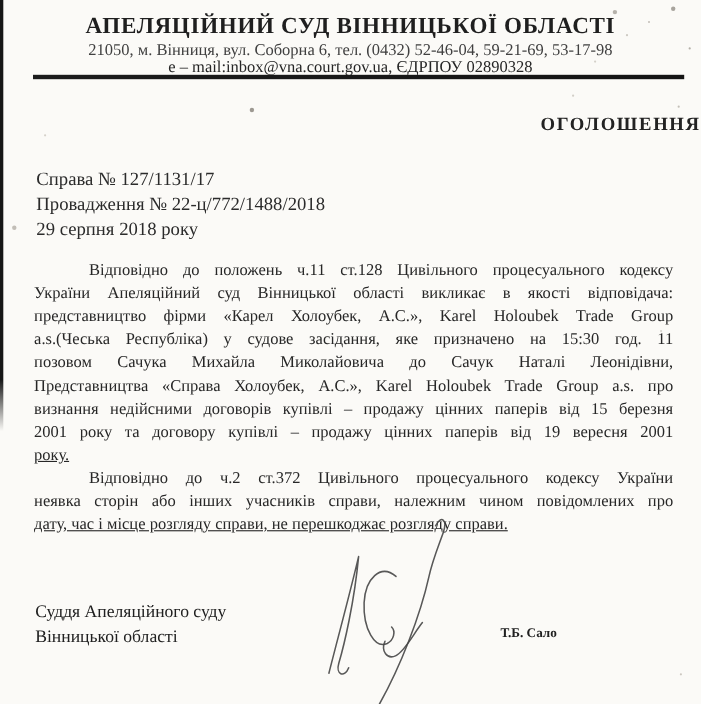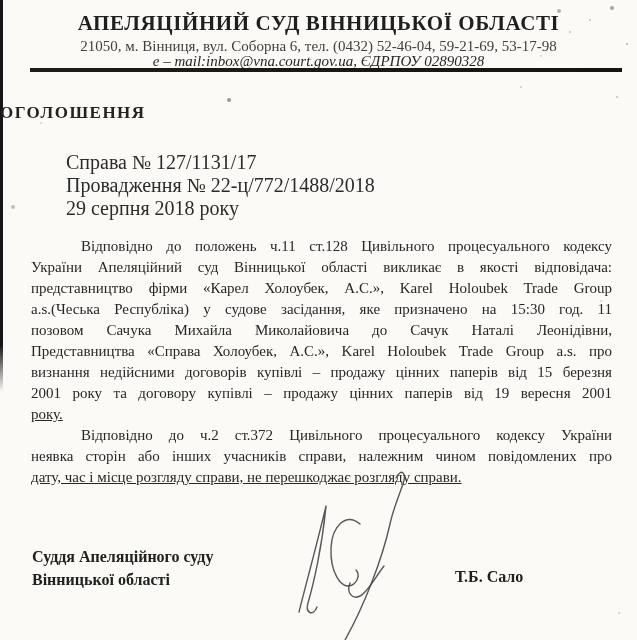--- a/index.html
+++ b/index.html
@@ -26,47 +26,47 @@
       40px 122px 0 0 #d5d1ca, 12px 206px 0 1px #c2beb7, 600px 300px 0 0 #d8d4cd,
       618px 612px 0 0 #ccc8c1, 90px 560px 0 0 #d8d4cd;
   }
   
   .letterhead { position: absolute; top: 11px; left: 0; right: 0; text-align: center; }
   .court-name {
     font-size: 21px; font-weight: bold; color: #1f1f1f;
     letter-spacing: 0.6px; line-height: 25px;
   }
   .addr { font-size: 15px; line-height: 16px; margin-top: 2px; color: #404040; }
-  .email { font-size: 15px; line-height: 15px; color: #262626; font-style: italic; }
+  .email { font-size: 15px; line-height: 15px; color: #262626; }
   .rule {
     position: absolute; top: 68px; left: 30px; width: 592px; height: 4px;
     background: linear-gradient(90deg, #1c1c1c, #141414);
   }
   
   .doc-title {
-    position: absolute; top: 103px; left: 0; right: 0; text-align: left;
+    position: absolute; top: 103px; left: 0; right: 0; text-align: right;
     font-size: 17px; font-weight: bold; letter-spacing: 1.5px; color: #222;
   }
-  .case-block { position: absolute; top: 151px; left: 33px; font-size: 20px; line-height: 23px; margin-left: 33px; }
+  .case-block { position: absolute; top: 151px; left: 33px; font-size: 17px; line-height: 23px; }
   
   .body-text {
     position: absolute; top: 236px; left: 31px; width: 581px;
     font-size: 15px; line-height: 21px; color: #272727;
   }
   .jline { text-align: justify; text-align-last: justify; text-justify: inter-word; }
   .jline.last { text-align-last: left; text-decoration: underline; }
   .jline.indent { text-indent: 50px; }
   
   .judge-block {
     position: absolute; top: 545px; left: 32px;
-    font-size: 16px; font-weight: bold; line-height: 23px; color: #202020;
+    font-size: 16px; font-weight: normal; line-height: 23px; color: #202020;
   }
   .signer-name {
     position: absolute; top: 568px; left: 455px;
-    font-size: 16px; font-weight: bold; color: #202020;
+    font-size: 12px; font-weight: bold; color: #202020;
   }
   .signature-svg { position: absolute; left: 280px; top: 458px; }
   .signature-svg path {
     fill: none; stroke: #464646; stroke-width: 1.4;
     stroke-linecap: round; stroke-linejoin: round; opacity: 0.9;
   }
 </style>
 </head>
 <body>
 

